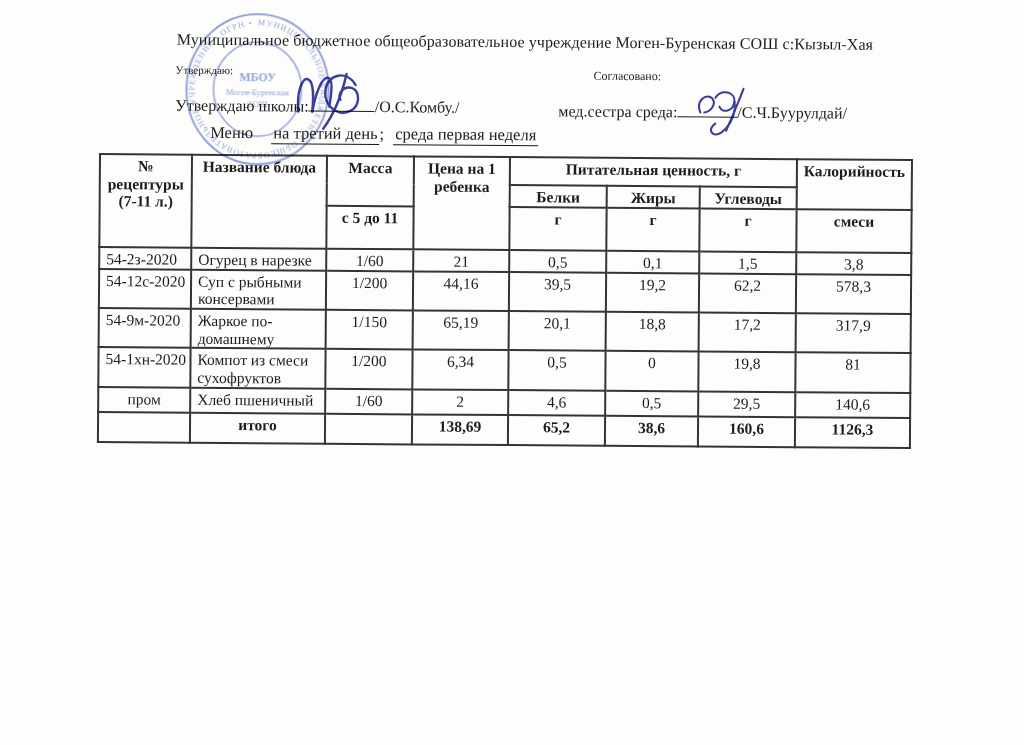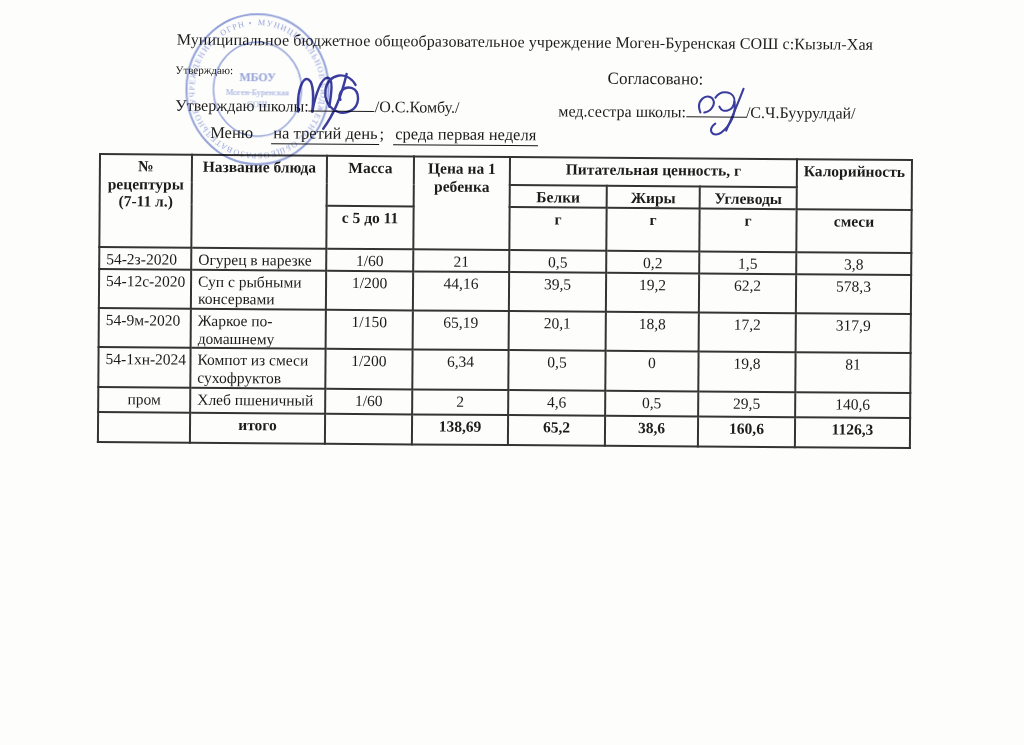--- a/index.html
+++ b/index.html
@@ -11,21 +11,21 @@
     position:relative;
   }
   .tilt{
     position:absolute;left:0;top:0;width:1024px;height:745px;
     transform:rotate(0.42deg);
     transform-origin:90px 20px;
   }
   .abs{position:absolute;}
   .org-line{left:177px;top:30px;font-size:16px;letter-spacing:.1px;white-space:nowrap;}
   .approve{left:176px;top:63px;font-size:11px;font-family:Liberation Serif, serif;}
-  .agree{left:608px;top:65px;font-size:17px;}
+  .agree{left:594px;top:65px;font-size:12px;}
   .sigline{font-size:16px;white-space:nowrap;}
   .director-line{left:176px;top:95px;}
   .nurse-line{left:559px;top:98px;}
   .blank{display:inline-block;border-bottom:1.6px solid #1d1d1d;height:14px;vertical-align:baseline;}
   .menu-line{left:211px;top:122px;font-size:16.5px;white-space:nowrap;}
   .menu-u{border-bottom:1.7px solid #141414;padding:0 2px 1px 2px;}
   .menu-sep{margin-right:5px;}
   .menu-prefix{margin-right:14px;}
 
   
@@ -58,21 +58,21 @@
   <div class="abs org-line">Муниципальное бюджетное общеобразовательное учреждение  Моген-Буренская СОШ с:Кызыл-Хая</div>
 
   <div class="abs approve">Утверждаю:</div>
   <div class="abs agree">Согласовано:</div>
 
   <div class="abs sigline director-line">
     <span>Утверждаю школы:</span><span class="blank" style="width:66px"></span><span>/О.С.Комбу./</span>
   </div>
 
   <div class="abs sigline nurse-line">
-    <span>мед.сестра школы:</span><span class="blank" style="width:60px"></span><span>/С.Ч.Буурулдай/</span>
+    <span>мед.сестра среда:</span><span class="blank" style="width:60px"></span><span>/С.Ч.Буурулдай/</span>
   </div>
 
   <div class="abs menu-line">
     <span class="menu-prefix">Меню</span>
     <span class="menu-u">на третий день</span><span class="menu-sep">;</span>
     <span class="menu-u">среда первая неделя</span>
   </div>
 
   <div class="abs menu-table-wrap">
     <table>
@@ -110,21 +110,21 @@
         <td class="hdr">г</td>
         <td class="hdr">смеси</td>
       </tr>
 
       <tr style="height:22px">
         <td class="left">54-2з-2020</td>
         <td class="left">Огурец в нарезке</td>
         <td>1/60</td>
         <td>21</td>
         <td>0,5</td>
-        <td>0,2</td>
+        <td>0,1</td>
         <td>1,5</td>
         <td>3,8</td>
       </tr>
       <tr style="height:37px">
         <td class="left">54-12с-2020</td>
         <td class="left">Суп с рыбными консервами</td>
         <td>1/200</td>
         <td>44,16</td>
         <td>39,5</td>
         <td>19,2</td>
@@ -135,21 +135,21 @@
         <td class="left">54-9м-2020</td>
         <td class="left">Жаркое по-домашнему</td>
         <td>1/150</td>
         <td>65,19</td>
         <td>20,1</td>
         <td>18,8</td>
         <td>17,2</td>
         <td>317,9</td>
       </tr>
       <tr style="height:33px">
-        <td class="left">54-1хн-2024</td>
+        <td class="left">54-1хн-2020</td>
         <td class="left">Компот из смеси сухофруктов</td>
         <td>1/200</td>
         <td>6,34</td>
         <td>0,5</td>
         <td>0</td>
         <td>19,8</td>
         <td>81</td>
       </tr>
       <tr style="height:25px">
         <td>пром</td>

